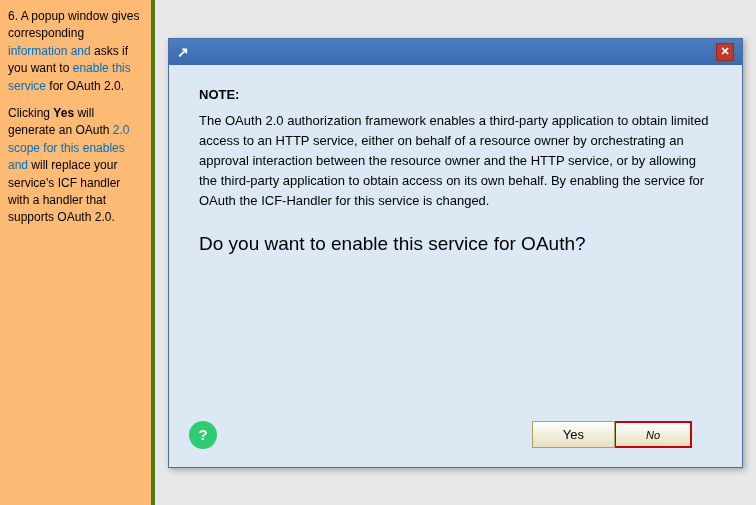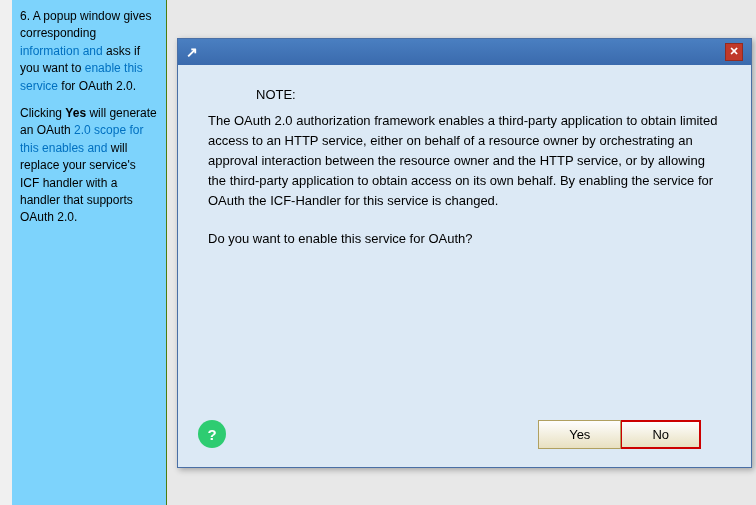--- a/index.html
+++ b/index.html
@@ -10,29 +10,28 @@
       width: 756px;
       height: 505px;
       display: flex;
       overflow: hidden;
     }
 
     
     .sidebar {
       width: 155px;
       min-width: 155px;
-      background: #7dd3fc;
+      background: #fdba74;
       padding: 8px 8px;
       font-size: 12px;
       color: #000;
       line-height: 1.45;
-      border-right: 1px solid #4d7c0f;
+      border-right: 4px solid #4d7c0f;
       height: 505px;
       overflow: auto;
-      margin-left: 12px;
     }
     .sidebar a, .sidebar .link-style {
       color: #0070c0;
       text-decoration: none;
     }
     .sidebar b {
       font-weight: bold;
     }
     .sidebar .para {
       margin-bottom: 10px;
@@ -98,32 +97,31 @@
 
     .dialog-body {
       flex: 1;
       padding: 20px 30px 15px 30px;
       color: #000;
       font-size: 13px;
       line-height: 1.55;
     }
 
     .dialog-body .note-label {
-      font-weight: normal;
+      font-weight: bold;
       margin-bottom: 6px;
-      margin-left: 48px;
     }
 
     .dialog-body .note-text {
       margin-bottom: 18px;
     }
 
     .dialog-question {
       margin-bottom: 10px;
-      font-size: 13px;
+      font-size: 19px;
     }
 
     .dialog-footer {
       display: flex;
       align-items: center;
       padding: 12px 20px 18px 20px;
       gap: 0;
     }
 
     .help-icon {
@@ -155,23 +153,24 @@
       font-size: 13px;
       cursor: pointer;
       color: #000;
     }
 
     .btn-no {
       background: linear-gradient(to bottom, #fefefe, #e8e0c0);
       border: 2px solid #cc0000;
       border-left: 1px solid #cc0000;
       padding: 5px 30px;
-      font-size: 13px;
+      font-size: 11px;
       cursor: pointer;
       color: #000;
+      font-style: italic;
     }
   </style>
 </head>
 <body>
 
 <div class="sidebar">
   <div class="para">
     <span>6. A popup window gives corresponding </span><span class="link-style">information and</span><span> asks if you want to </span><span class="link-style">enable this service</span><span> for OAuth 2.0.</span>
   </div>
   <div class="para">

